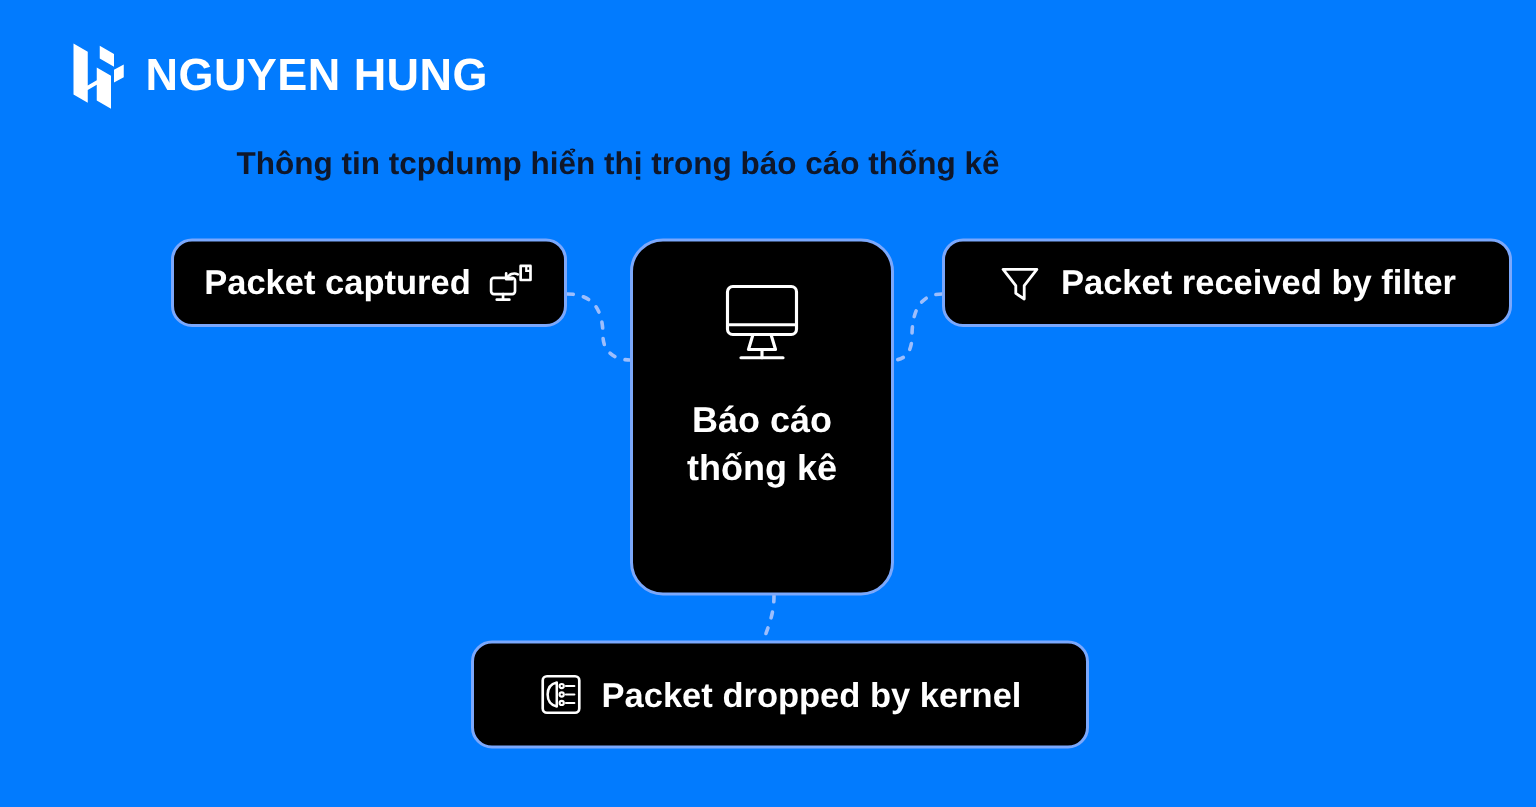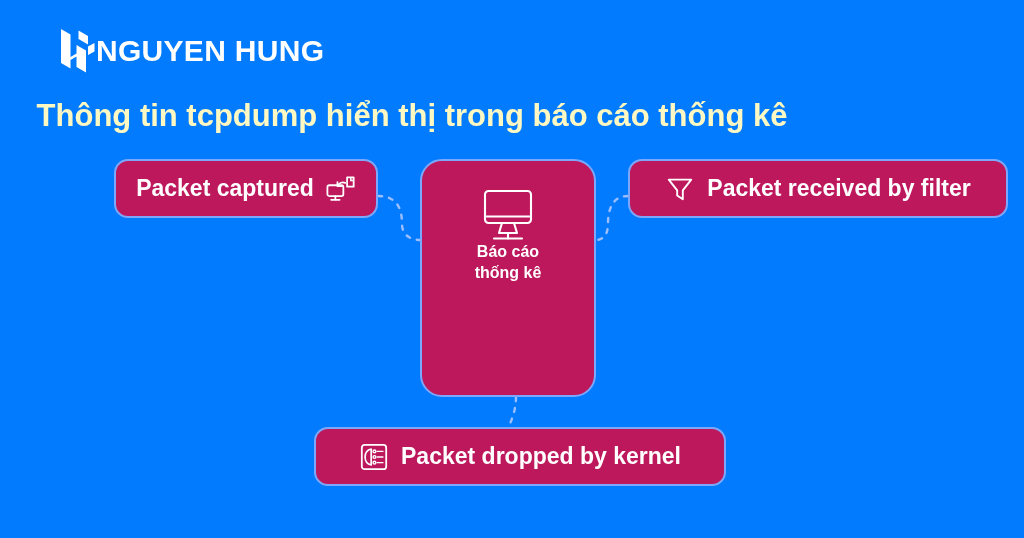--- a/index.html
+++ b/index.html
@@ -16,24 +16,25 @@
   }
   .stage {
     position: relative;
     width: 1024px;
     height: 538px;
   }
 
   
   .brand {
     position: absolute;
-    left: 60px;
+    left: 48px;
     top: 26px;
     display: flex;
     align-items: center;
+    gap: 13px;
   }
   .brand-mark {
     width: 36px;
     height: 50px;
     display: block;
   }
   .brand-name {
     color: #ffffff;
     font-size: 30px;
     font-weight: bold;
@@ -42,41 +43,41 @@
     white-space: nowrap;
   }
 
   
   .page-title {
     position: absolute;
     left: 0;
     top: 96px;
     width: 824px;
     text-align: center;
-    color: #fef9c3;
-    font-size: 31px;
+    color: #0f172a;
+    font-size: 21px;
     font-weight: bold;
     line-height: 1.3;
     white-space: nowrap;
   }
 
   
   .connectors {
     position: absolute;
     left: 0;
     top: 0;
     width: 1024px;
     height: 538px;
     pointer-events: none;
   }
 
   
   .pill, .hub {
     position: absolute;
-    background: #be185d;
+    background: #000000;
     border: 2px solid #7ba8fc;
     box-sizing: border-box;
     color: #ffffff;
   }
   .pill {
     border-radius: 14px;
     display: flex;
     align-items: center;
     justify-content: center;
     gap: 12px;
@@ -105,21 +106,21 @@
     left: 628px;
     top: 159px;
     width: 380px;
     height: 59px;
   }
   
   #pill-dropped {
     left: 314px;
     top: 427px;
     width: 412px;
-    height: 59px;
+    height: 72px;
   }
 
   
   .hub {
     left: 420px;
     top: 159px;
     width: 176px;
     height: 238px;
     border-radius: 22px;
     display: flex;
@@ -127,22 +128,23 @@
     align-items: center;
     justify-content: flex-start;
   }
   .hub-icon {
     width: 58px;
     height: 52px;
     display: block;
     margin-top: 28px;
   }
   .hub-title {
+    margin-top: 24px;
     text-align: center;
-    font-size: 16px;
+    font-size: 24px;
     font-weight: bold;
     line-height: 1.32;
     color: #ffffff;
   }
 </style>
 </head>
 <body>
 
 <div class="stage">
 

